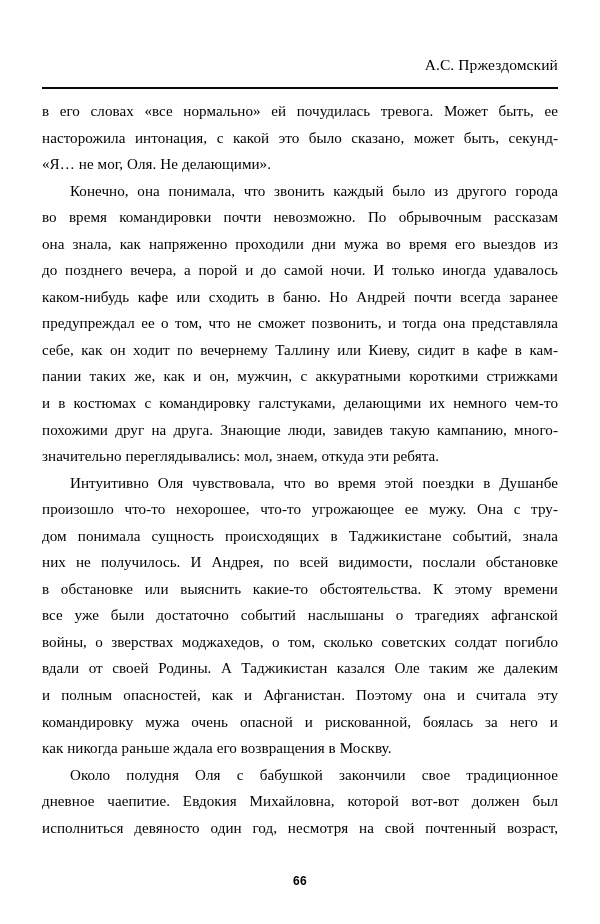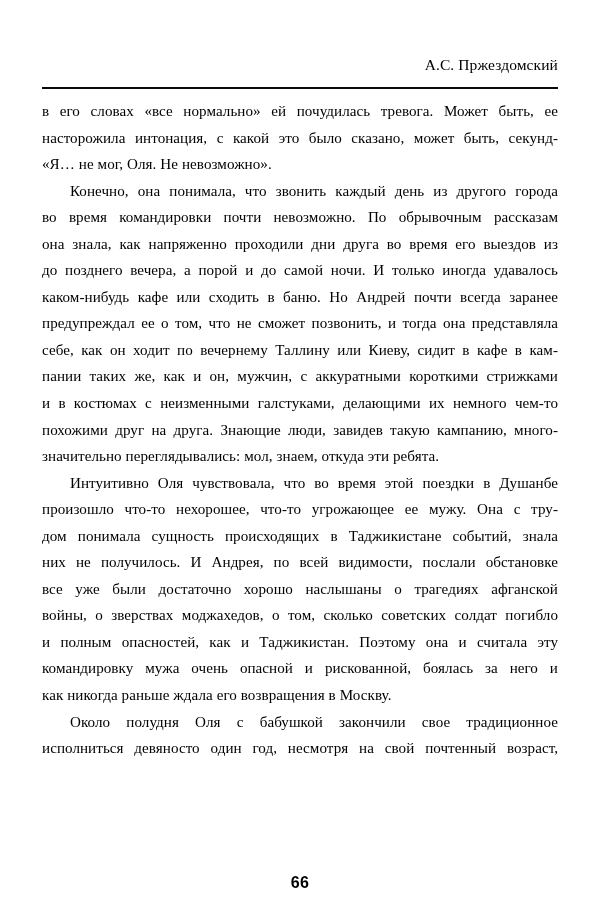--- a/index.html
+++ b/index.html
@@ -86,66 +86,69 @@
     text-indent: 28px;
   }
 
   
   .folio {
     position: absolute;
     left: 0;
     top: 862px;
     width: 600px;
     text-align: center;
-    font-size: 16px;
+    font-size: 12px;
     font-weight: bold;
     font-family: "Liberation Sans", "DejaVu Sans", sans-serif;
     letter-spacing: 0.4px;
   }
 </style>
 </head>
 <body>
 
 <div class="page">
 
   <div class="running-head">А.С. Пржездомский</div>
 
   <div class="head-rule"></div>
 
   <div class="body-text" id="body-text">
       <p class="no-indent">
         <span class="ln">в его словах «все нормально» ей почудилась тревога. Может быть, ее</span>
         <span class="ln">насторожила интонация, с какой это было сказано, может быть, секунд-</span>
-        <span class="ln last">«Я… не мог, Оля. Не невозможно».</span>
+        <span class="ln last">«Я… не мог, Оля. Не делающими».</span>
       </p>
       <p class="no-indent">
-        <span class="ln indent">Конечно, она понимала, что звонить каждый день из другого города</span>
+        <span class="ln indent">Конечно, она понимала, что звонить каждый было из другого города</span>
         <span class="ln">во время командировки почти невозможно. По обрывочным рассказам</span>
-        <span class="ln">она знала, как напряженно проходили дни друга во время его выездов из</span>
+        <span class="ln">она знала, как напряженно проходили дни мужа во время его выездов из</span>
         <span class="ln">до позднего вечера, а порой и до самой ночи. И только иногда удавалось</span>
         <span class="ln">каком-нибудь кафе или сходить в баню. Но Андрей почти всегда заранее</span>
         <span class="ln">предупреждал ее о том, что не сможет позвонить, и тогда она представляла</span>
         <span class="ln">себе, как он ходит по вечернему Таллину или Киеву, сидит в кафе в кам-</span>
         <span class="ln">пании таких же, как и он, мужчин, с аккуратными короткими стрижками</span>
-        <span class="ln">и в костюмах с неизменными галстуками, делающими их немного чем-то</span>
+        <span class="ln">и в костюмах с командировку галстуками, делающими их немного чем-то</span>
         <span class="ln">похожими друг на друга. Знающие люди, завидев такую кампанию, много-</span>
         <span class="ln last">значительно переглядывались: мол, знаем, откуда эти ребята.</span>
       </p>
       <p class="no-indent">
         <span class="ln indent">Интуитивно Оля чувствовала, что во время этой поездки в Душанбе</span>
         <span class="ln">произошло что-то нехорошее, что-то угрожающее ее мужу. Она с тру-</span>
         <span class="ln">дом понимала сущность происходящих в Таджикистане событий, знала</span>
         <span class="ln">них не получилось. И Андрея, по всей видимости, послали обстановке</span>
-        <span class="ln">все уже были достаточно хорошо наслышаны о трагедиях афганской</span>
+        <span class="ln">в обстановке или выяснить какие-то обстоятельства. К этому времени</span>
+        <span class="ln">все уже были достаточно событий наслышаны о трагедиях афганской</span>
         <span class="ln">войны, о зверствах моджахедов, о том, сколько советских солдат погибло</span>
-        <span class="ln">и полным опасностей, как и Таджикистан. Поэтому она и считала эту</span>
+        <span class="ln">вдали от своей Родины. А Таджикистан казался Оле таким же далеким</span>
+        <span class="ln">и полным опасностей, как и Афганистан. Поэтому она и считала эту</span>
         <span class="ln">командировку мужа очень опасной и рискованной, боялась за него и</span>
         <span class="ln last">как никогда раньше ждала его возвращения в Москву.</span>
       </p>
       <p class="no-indent">
         <span class="ln indent">Около полудня Оля с бабушкой закончили свое традиционное</span>
+        <span class="ln">дневное чаепитие. Евдокия Михайловна, которой вот-вот должен был</span>
         <span class="ln">исполниться девяносто один год, несмотря на свой почтенный возраст,</span>
       </p>
     </div>
 
   <div class="folio">66</div>
 
 </div>
 
 </body></html>

